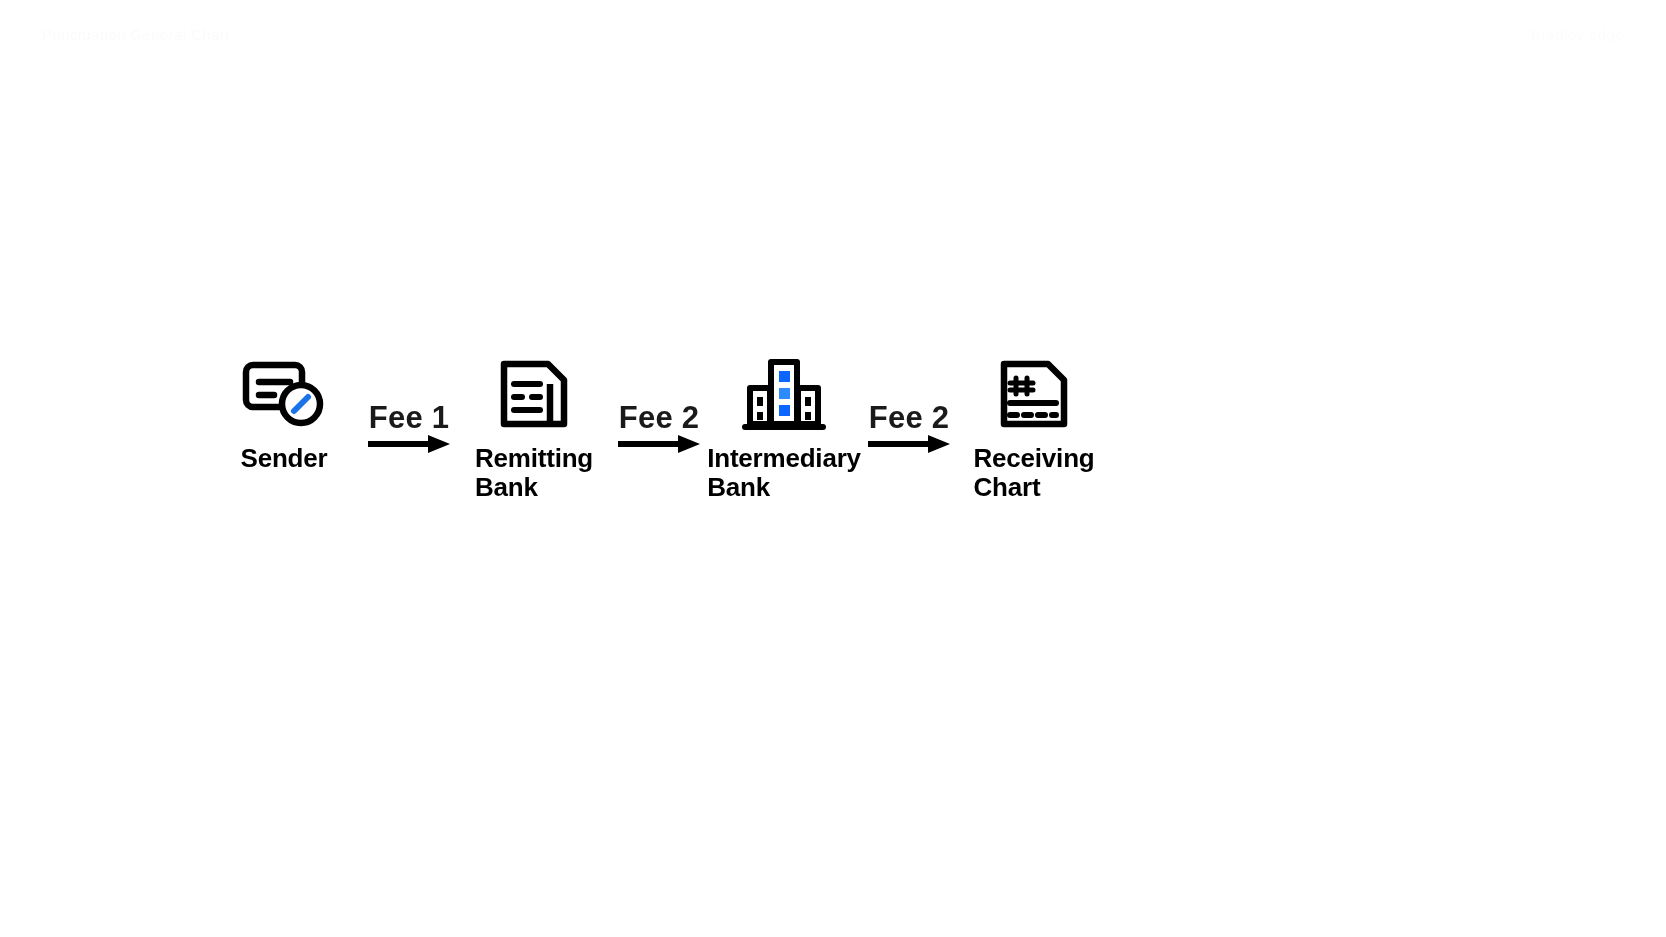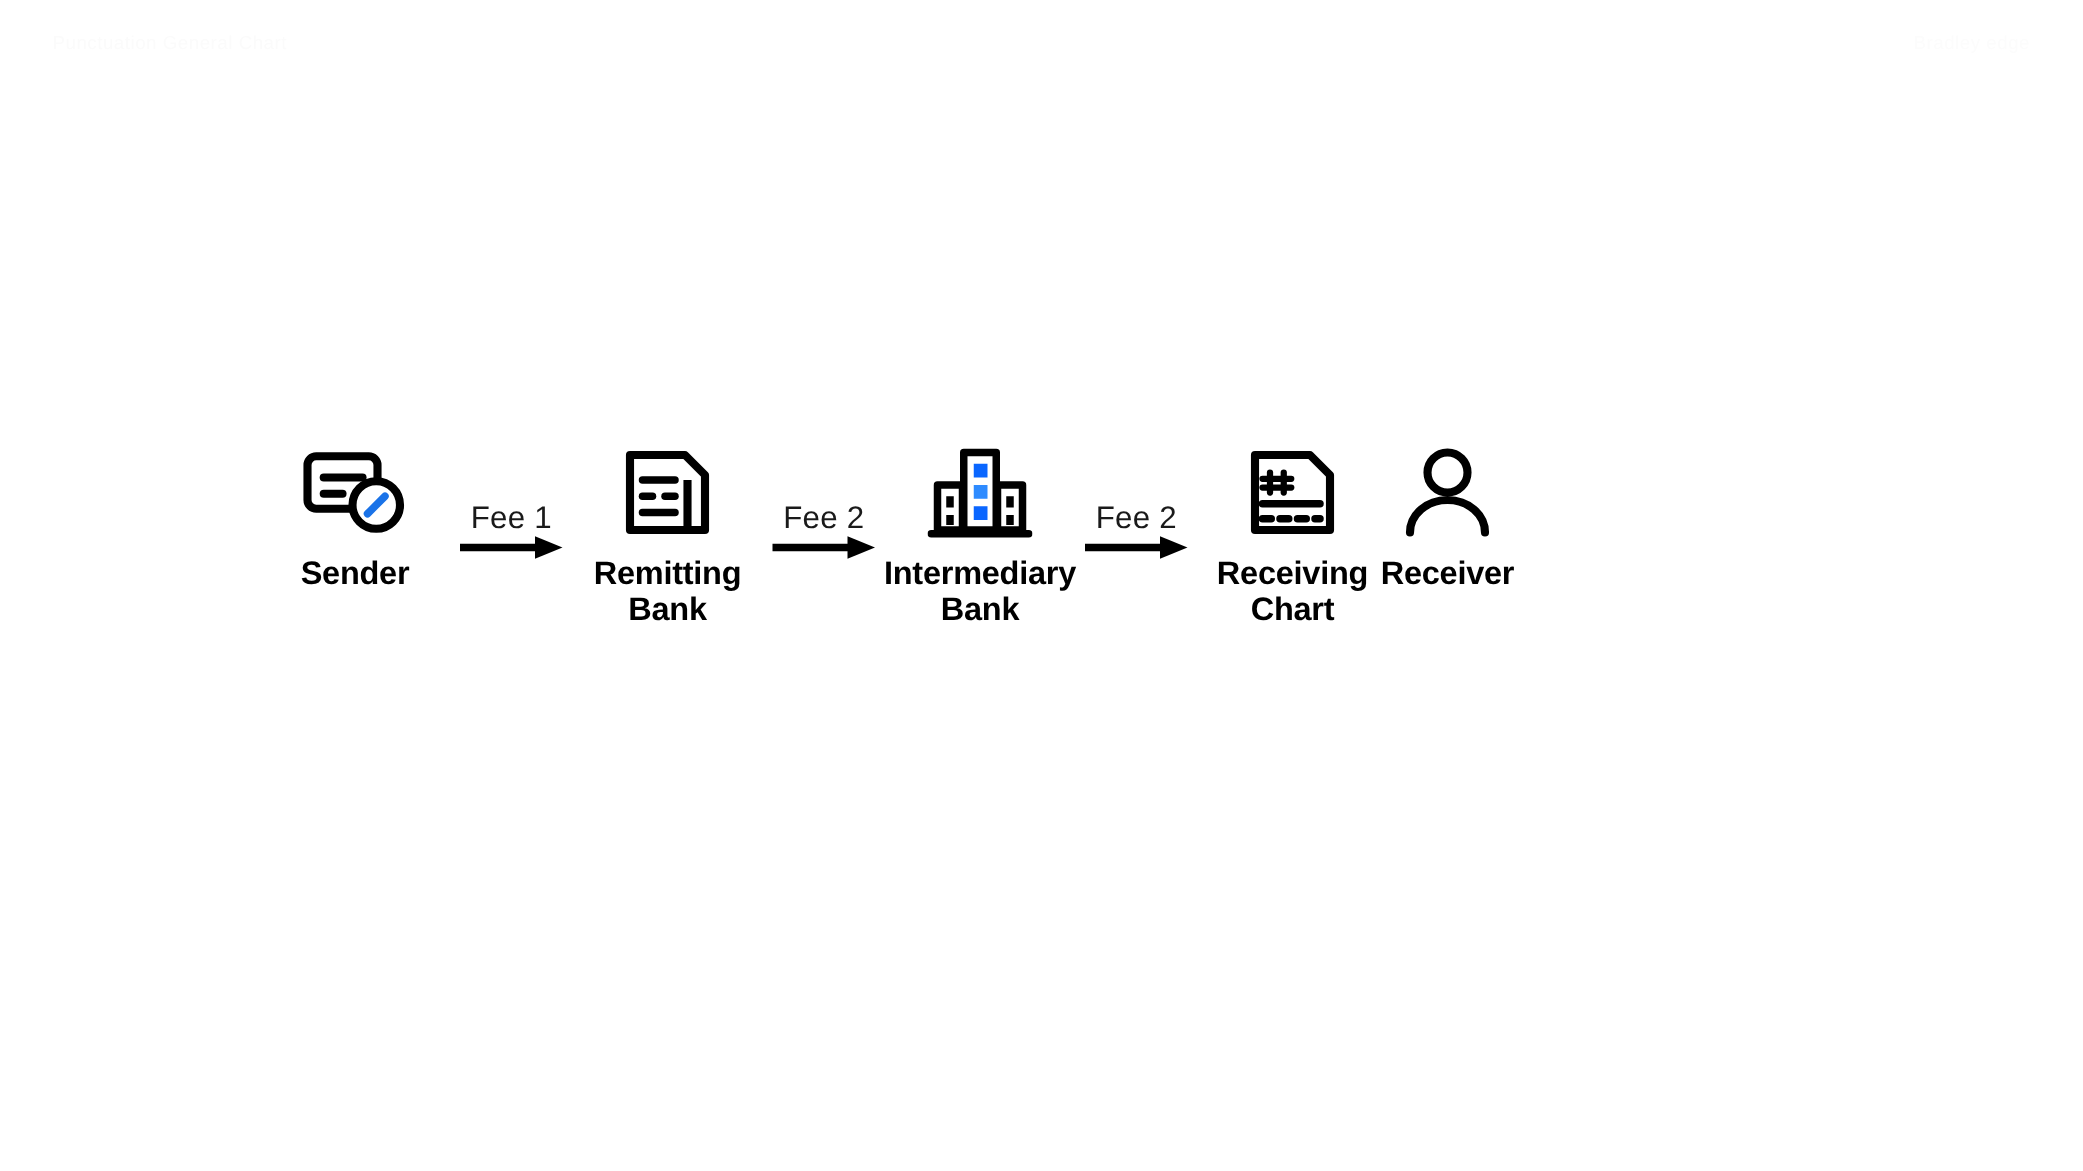--- a/index.html
+++ b/index.html
@@ -52,39 +52,39 @@
     height: 84px;
     display: flex;
     align-items: center;
     justify-content: center;
   }
   .node-label {
     margin-top: 8px;
     font-size: 26px;
     font-weight: bold;
     color: #000000;
-    text-align: center;
+    text-align: left;
     line-height: 1.12;
     white-space: pre-line;
     letter-spacing: -0.2px;
   }
 
   
   .connector {
     width: 126px;
     flex: 0 0 auto;
     display: flex;
     flex-direction: column;
     align-items: center;
     padding-top: 50px;
   }
   .fee-label {
-    font-size: 25px;
+    font-size: 31px;
     color: #1a1a1a;
-    font-weight: normal;
+    font-weight: bold;
     line-height: 1;
     letter-spacing: 0.2px;
   }
   .arrow {
     display: block;
   }
 </style>
 </head>
 <body>
 
@@ -184,23 +184,14 @@
         <line x1="16" y1="49" x2="62" y2="49" stroke="#000" stroke-width="6" stroke-linecap="round"></line>
 
         <line x1="16" y1="61" x2="62" y2="61" stroke="#000" stroke-width="6" stroke-linecap="round" stroke-dasharray="7 7"></line>
       </svg>
     </div>
     <div class="node-label">Receiving
 Chart</div>
   </div>
 
 
-  <div class="node">
-    <div class="node-icon">
-      <svg width="80" height="80" viewBox="0 0 80 80" fill="none">
-        <circle cx="40" cy="24" r="16" fill="#fff" stroke="#000" stroke-width="6.5"></circle>
-        <path d="M10 72 a30 26 0 0 1 60 0" fill="#fff" stroke="#000" stroke-width="6.5" stroke-linecap="round"></path>
-      </svg>
-    </div>
-    <div class="node-label">Receiver</div>
-  </div>
 
 </div>
 
 </body></html>

